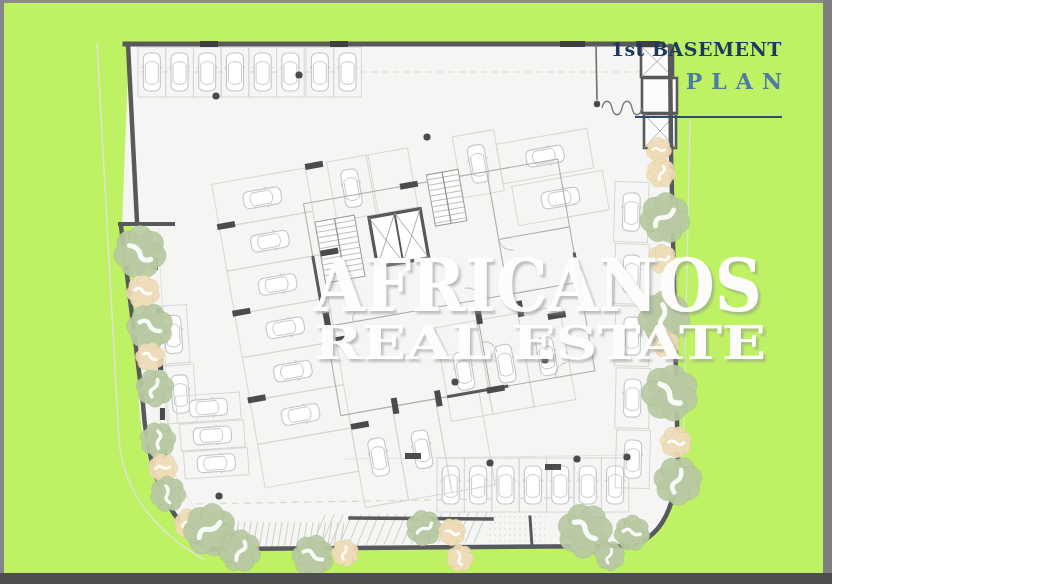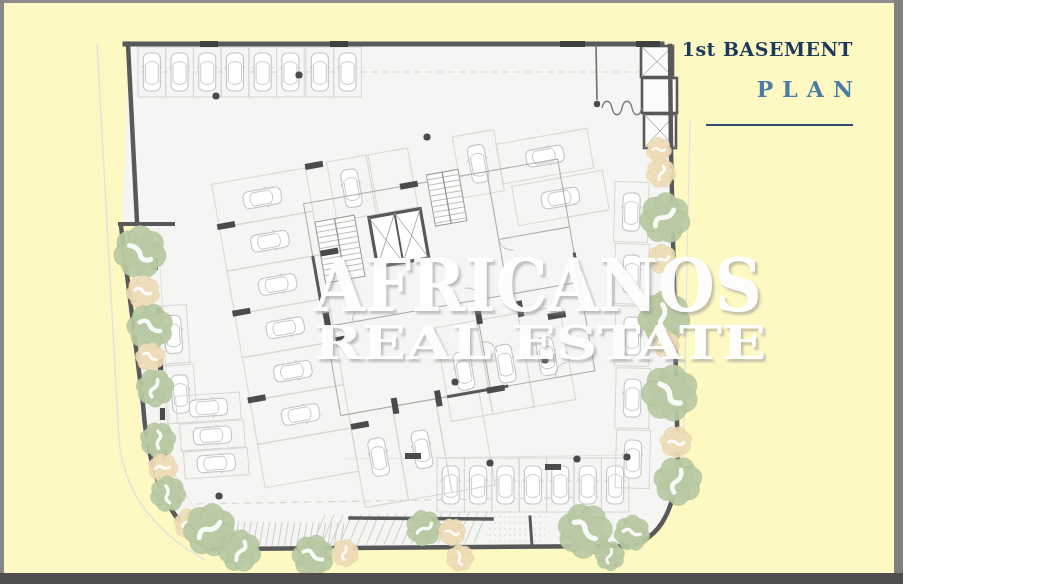--- a/index.html
+++ b/index.html
@@ -1,27 +1,27 @@
 <!DOCTYPE html>
 <html><head>
 <meta charset="utf-8">
 <style>
   html,body{margin:0;padding:0;background:#ffffff;}
-  .frame{position:relative;width:903px;height:584px;background:#fef9c3;overflow:hidden;
+  .frame{position:relative;width:832px;height:584px;background:#bef264;overflow:hidden;
          font-family:"DejaVu Serif","Liberation Serif",serif;}
   .bar{position:absolute;z-index:40;}
   #bar-top{top:0;left:0;right:0;height:3px;}
   #bar-left{top:0;left:0;bottom:0;width:4px;}
   #bar-right{top:0;right:0;bottom:0;width:9px;}
   #bar-bottom{left:0;right:0;bottom:0;height:11px;}
   #plan-svg,#wm-svg{position:absolute;top:0;left:0;}
   #wm-svg{z-index:20;pointer-events:none;}
   .titleblock{position:absolute;top:38px;right:50px;text-align:right;z-index:30;}
   .t1{font-size:19px;font-weight:bold;letter-spacing:0.5px;white-space:nowrap;}
-  .t2{font-size:22px;font-weight:bold;letter-spacing:9px;margin-top:16px;margin-right:-9px;white-space:nowrap;}
+  .t2{font-size:22px;font-weight:bold;letter-spacing:9px;margin-top:8px;margin-right:-9px;white-space:nowrap;}
   .trule{height:2px;width:147px;margin-left:auto;margin-top:22px;}
 </style>
 </head>
 <body>
 
 <div class="frame">
 
   <svg id="plan-svg" width="1051" height="584" viewBox="0 0 1051 584">
       <path d="M129,45 H666 L673,113 L678,465 Q671,541 626,548 L212,550 Q147,511 139,403 L133,226 L122,226 Z" fill="#f5f5f3" stroke="none"></path>
       <g>

